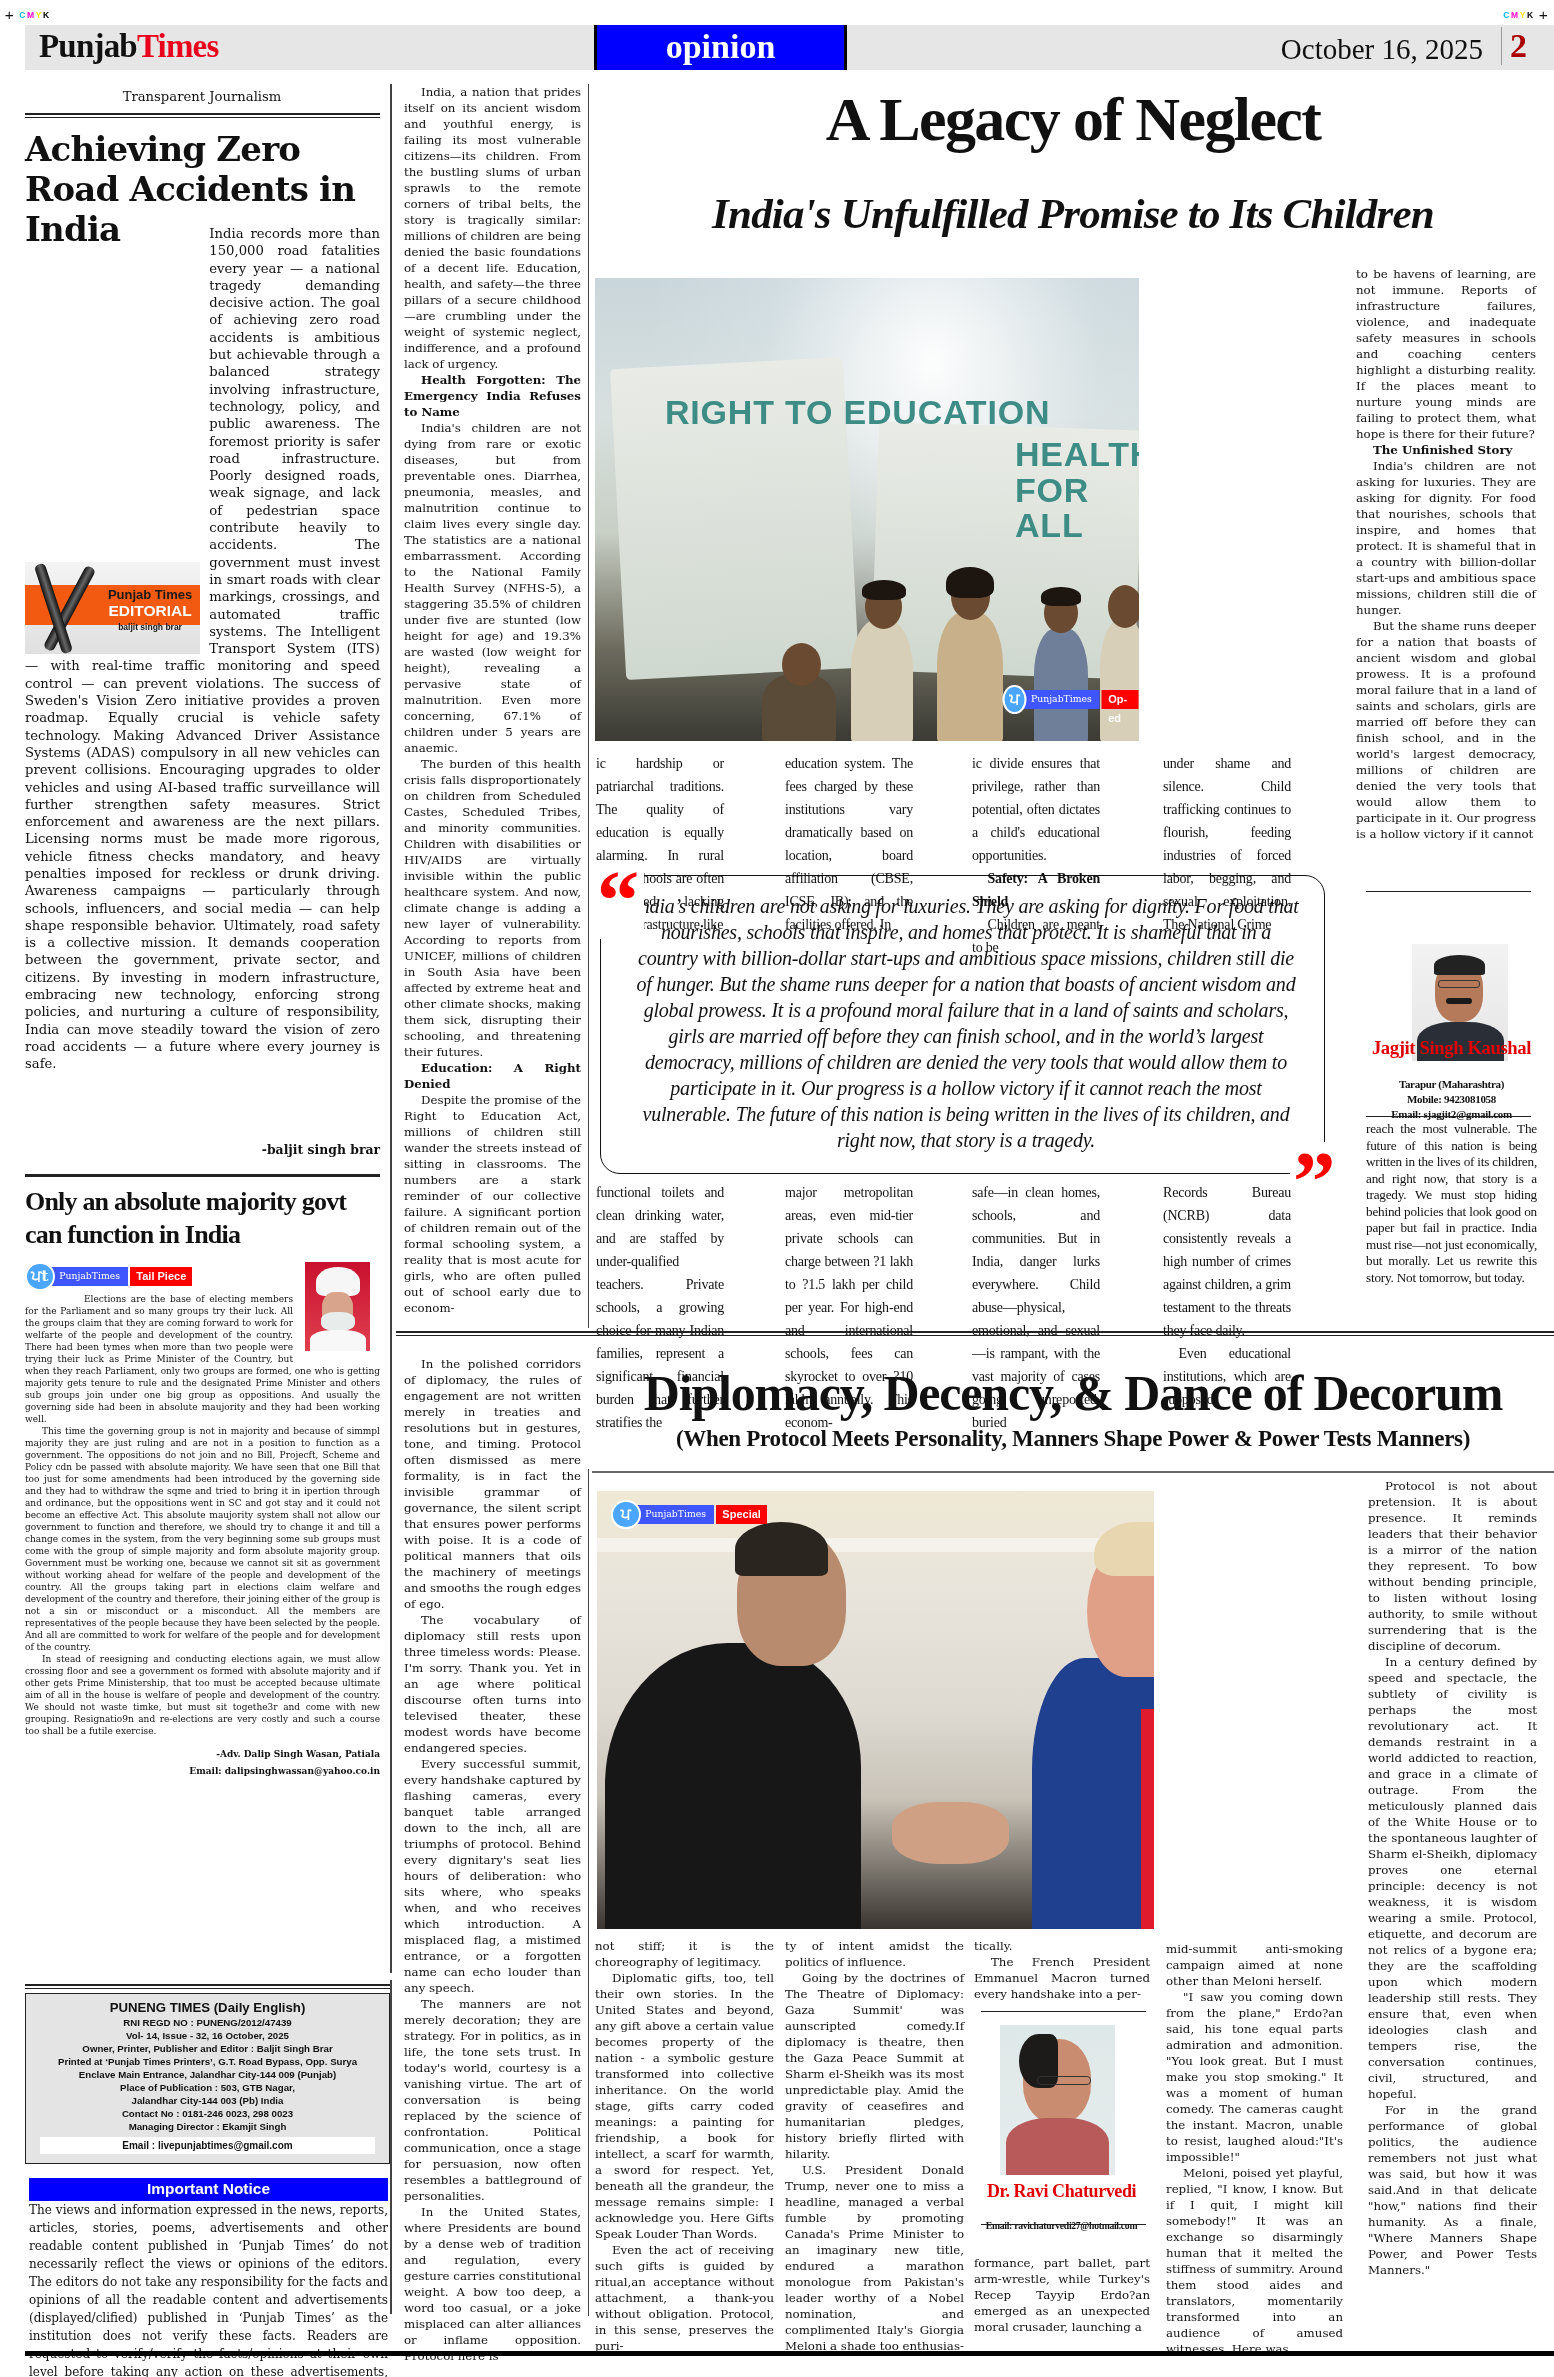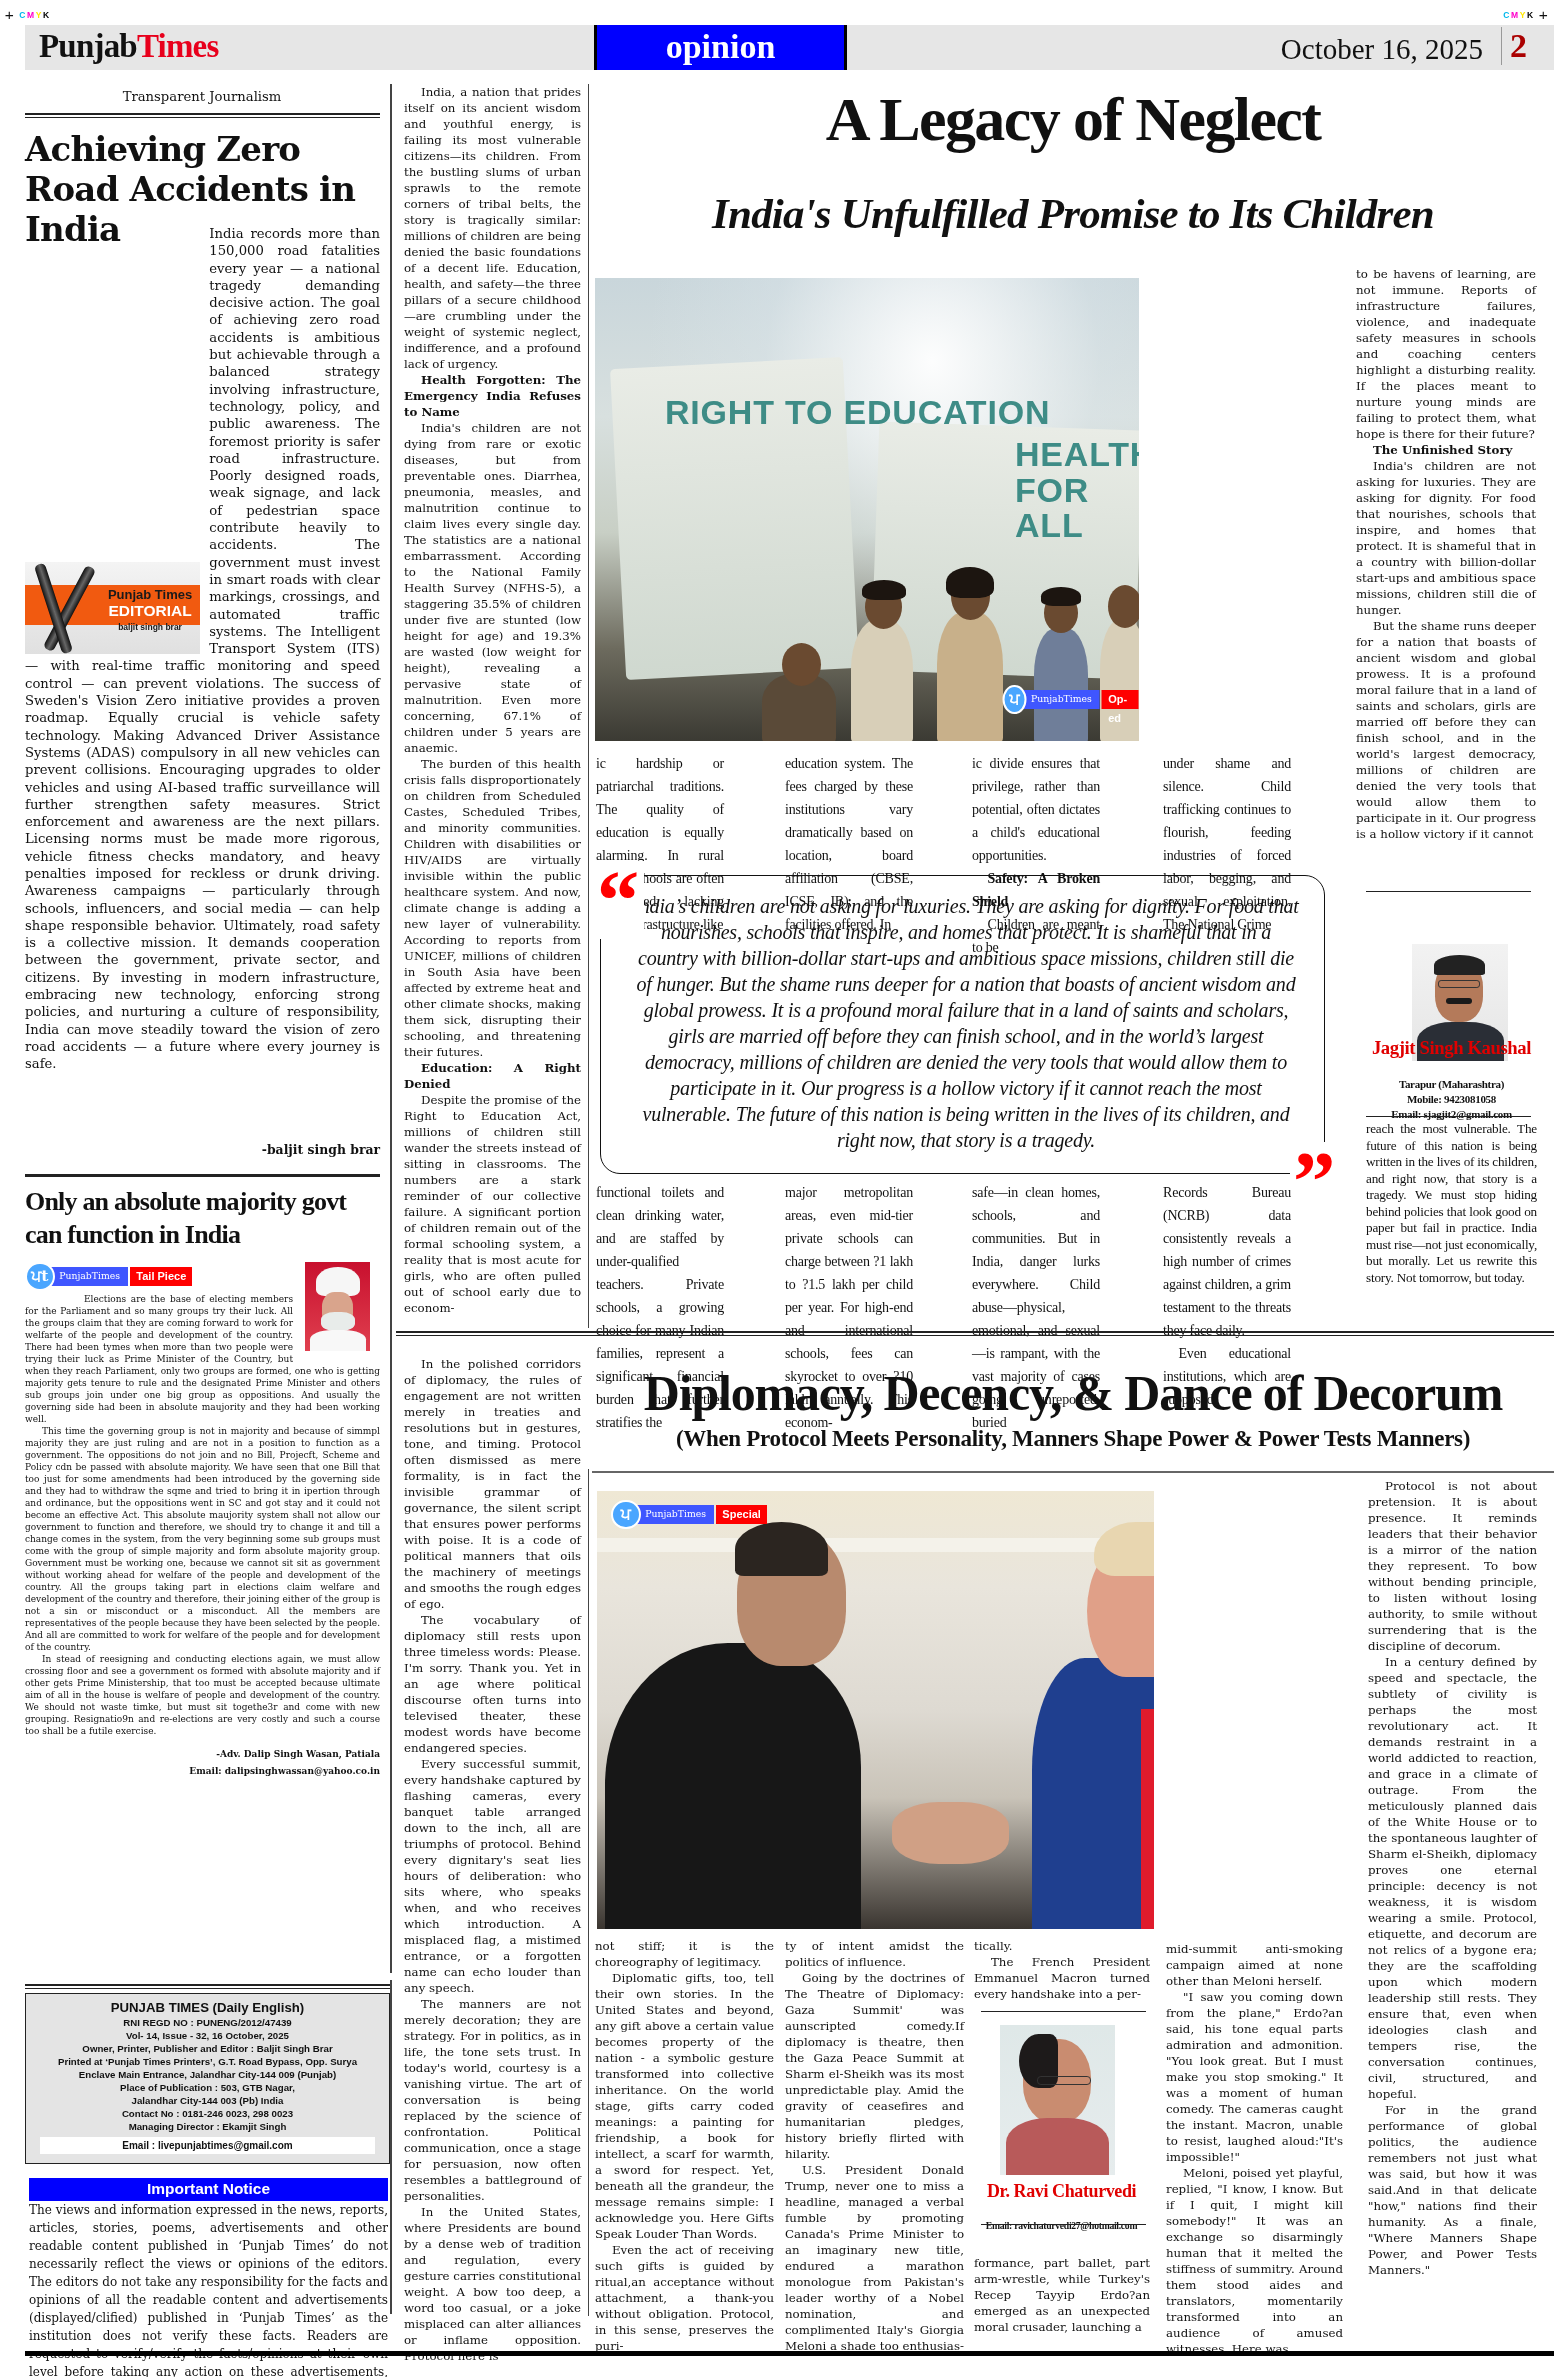--- a/index.html
+++ b/index.html
@@ -157,21 +157,21 @@
   <div style="float:right;width:87px;height:65px;"></div>
   <p style="text-indent:59px;">Elections are the base of electing members for the Parliament and so many groups try their luck.  All the groups claim that they are coming forward to work for welfarte of the people and development of the country.  There had been tymes when more than two people were trying their luck as Prime Minister of the Country, but when they reach Parliament, only two groups are formed, one who is getting majority gets tenure to rule and the designated Prime Minister and others sub groups join under one big group as oppositions.  And usually the governing side had been in absolute maujority and they had been working well.</p>
   <p>This time the governing group is not in majority and because of simmpl majority they are just ruling and are not in a position to function as a government.  The oppositions do not join  and no Bill, Projecft, Scheme and Policy cdn be passed with absolute majority. We have seen that one Bill that too just for some amendments had been introduced by the governing side and they had to withdraw  the sqme and tried to bring it in ipertion through and ordinance, but the oppositions went in SC and got stay and it could not become an effective Act. This absolute maujority system shall not allow our government to function and therefore, we should try to change it and till a change comes in the system, from the very beginning some sub groups must come with the group of simple majority and form absolute majority group.  Government must be working one, because we cannot sit sit as government without working ahead for welfare of the people and development of the country.  All the groups taking part in elections claim welfare and development of the country and therefore, their joining either of the group is not a sin or misconduct or a misconduct.  All the members are representatives of the people because they have been selected by the people.  And all are committed to work for welfare of the people and for development of the country.</p>
   <p>In stead of reesigning and conducting elections again, we must allow crossing floor and see  a  government os formed with absolute majority and if other gets Prime Ministership, that too must be accepted because ultimate aim of all in the house is welfare of people and development of the country.  We should not waste timke, but must  sit togethe3r and come with new grouping. Resignatio9n and re-elections are very costly and such a course too shall be a futile exercise.</p>
   <div style="text-align:right;font-weight:bold;margin-top:11px;font-size:9px;">-Adv. Dalip Singh Wasan, Patiala</div>
   <div style="text-align:right;font-weight:bold;margin-top:4.7px;font-size:9px;">Email: dalipsinghwassan@yahoo.co.in</div>
 </div>
 
 <div class="dbl" style="left:25px;top:1984px;width:365px;"></div>
 <div class="abs imprint">
-  <div class="big">PUNJAB TIMES (Daily English)</div>
+  <div class="big">PUNENG TIMES (Daily English)</div>
   <div>RNI REGD NO : PUNENG/2012/47439</div>
   <div>Vol- 14, Issue - 32, 16 October, 2025</div>
   <div>Owner, Printer, Publisher and Editor : Baljit Singh Brar</div>
   <div>Printed at ‘Punjab Times Printers’, G.T. Road Bypass, Opp. Surya</div>
   <div>Enclave Main Entrance, Jalandhar City-144 009 (Punjab)</div>
   <div>Place of Publication : 503, GTB Nagar,</div>
   <div>Jalandhar City-144 003 (Pb) India</div>
   <div>Contact No : 0181-246 0023, 298 0023</div>
   <div>Managing Director : Ekamjit Singh</div>
   <div class="email">Email : livepunjabtimes@gmail.com</div>

